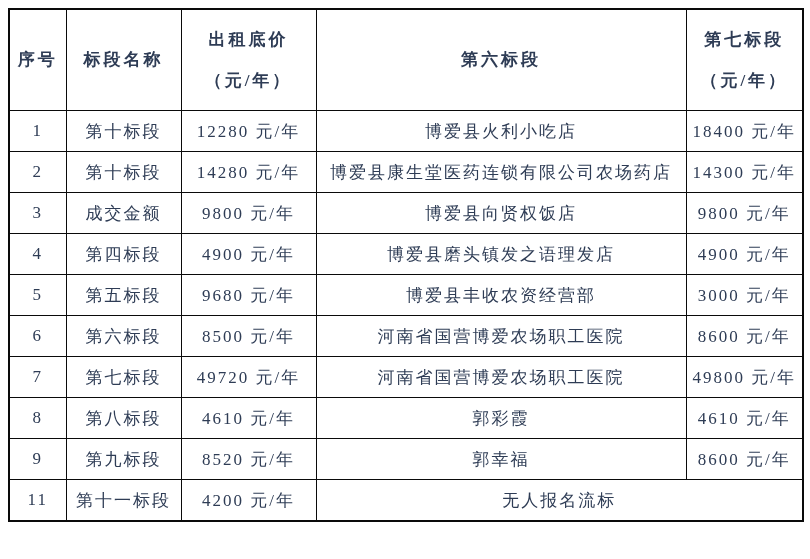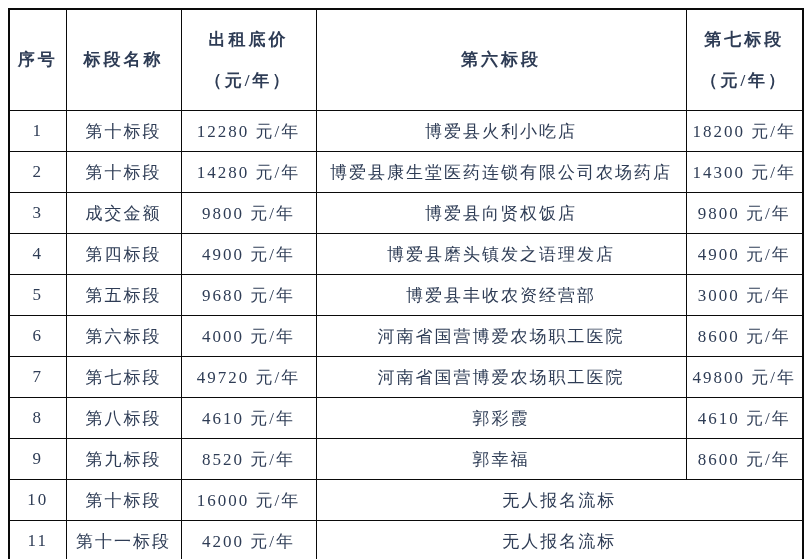--- a/index.html
+++ b/index.html
@@ -91,21 +91,21 @@
           <span class="h-line">（元/年）</span>
         </th>
       </tr>
     </thead>
     <tbody id="table-body">
         <tr>
           <td>1</td>
           <td>第十标段</td>
           <td>12280 元/年</td>
           <td>博爱县火利小吃店</td>
-          <td>18200 元/年</td>
+          <td>18400 元/年</td>
         </tr>
         <tr>
           <td>2</td>
           <td>第十标段</td>
           <td>14280 元/年</td>
           <td>博爱县康生堂医药连锁有限公司农场药店</td>
           <td>14300 元/年</td>
         </tr>
         <tr>
           <td>3</td>
@@ -124,21 +124,21 @@
         <tr>
           <td>5</td>
           <td>第五标段</td>
           <td>9680 元/年</td>
           <td>博爱县丰收农资经营部</td>
           <td>3000 元/年</td>
         </tr>
         <tr>
           <td>6</td>
           <td>第六标段</td>
-          <td>4000 元/年</td>
+          <td>8500 元/年</td>
           <td>河南省国营博爱农场职工医院</td>
           <td>8600 元/年</td>
         </tr>
         <tr>
           <td>7</td>
           <td>第七标段</td>
           <td>49720 元/年</td>
           <td>河南省国营博爱农场职工医院</td>
           <td>49800 元/年</td>
         </tr>
@@ -150,26 +150,20 @@
           <td>4610 元/年</td>
         </tr>
         <tr>
           <td>9</td>
           <td>第九标段</td>
           <td>8520 元/年</td>
           <td>郭幸福</td>
           <td>8600 元/年</td>
         </tr>
         <tr>
-          <td>10</td>
-          <td>第十标段</td>
-          <td>16000 元/年</td>
-          <td colspan="2">无人报名流标</td>
-        </tr>
-        <tr>
           <td>11</td>
           <td>第十一标段</td>
           <td>4200 元/年</td>
           <td colspan="2">无人报名流标</td>
         </tr>
       </tbody>
   </table>
 </div>
 
 </body></html>

